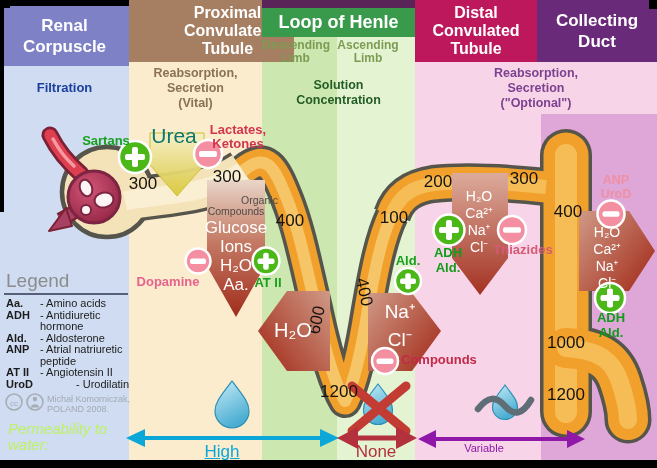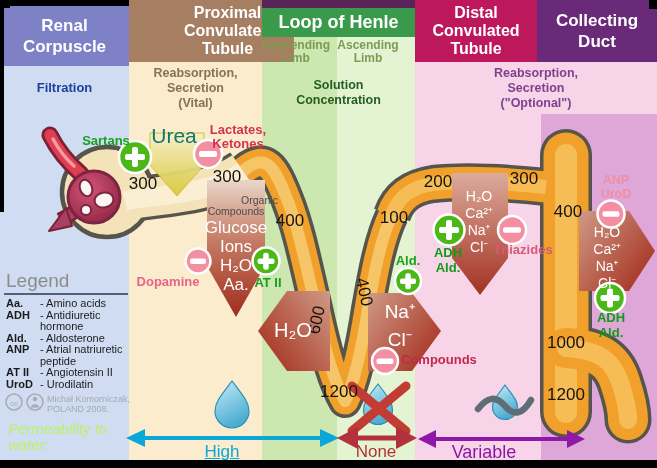--- a/index.html
+++ b/index.html
@@ -258,21 +258,21 @@
     <div class="legend-row">
         <span class="legend-abbr">ANP</span>
         <span style="width:92px;">- Atrial natriuretic peptide</span>
       </div>
     <div class="legend-row">
         <span class="legend-abbr">AT II</span>
         <span style="width:92px;">- Angiotensin II</span>
       </div>
     <div class="legend-row">
         <span class="legend-abbr">UroD</span>
-        <span style="width:92px;">- Urodilatin</span>
+        <span style="width:92px;margin-left:36px;">- Urodilatin</span>
       </div>
   </div>
 
   <div class="t" style="left:47px;top:395px;font-size:9px;color:#a3aab4;">Michał Komorniczak,</div>
   <div class="t" style="left:47px;top:405px;font-size:9px;color:#a3aab4;">POLAND 2008.</div>
 
   <div class="t c n" style="left:143px;top:175px;">300</div>
   <div class="t c n" style="left:227px;top:168px;">300</div>
   <div class="t c n" style="left:290px;top:212px;">400</div>
   <div class="t n rotA" style="left:317px;top:320px;">600</div>
@@ -318,19 +318,19 @@
   <div class="t c wt" style="left:607px;top:242px;font-size:14px;">Ca²⁺</div>
   <div class="t c wt" style="left:607px;top:259px;font-size:14px;">Na⁺</div>
   <div class="t c wt" style="left:607px;top:276px;font-size:14px;">Cl⁻</div>
 
   <div class="t" style="left:8px;top:421px;width:116px;font-size:15px;font-style:italic;color:#bef264;white-space:normal;line-height:16px;">
     <div>Permeability to</div>
       <div>water:</div>
   </div>
   <div class="t c" style="left:222px;top:443px;font-size:17px;color:#0aa7d8;text-decoration:underline;">High</div>
   <div class="t c" style="left:376px;top:443px;font-size:17px;color:#b3303d;">None</div>
-  <div class="t c" style="left:484px;top:443px;font-size:18px;color:#8b17a8;">Variable</div>
+  <div class="t c" style="left:484px;top:443px;font-size:11px;color:#8b17a8;">Variable</div>
 
   <div class="blk" style="left:0;top:460px;width:657px;height:8px;"></div>
   <div class="blk" style="left:0;top:0;width:4px;height:212px;"></div>
   <div class="blk" style="left:0;top:0;width:10px;height:8px;"></div>
   <div class="blk" style="left:649px;top:0;width:8px;height:9px;"></div>
 </div>
 
 </body></html>

